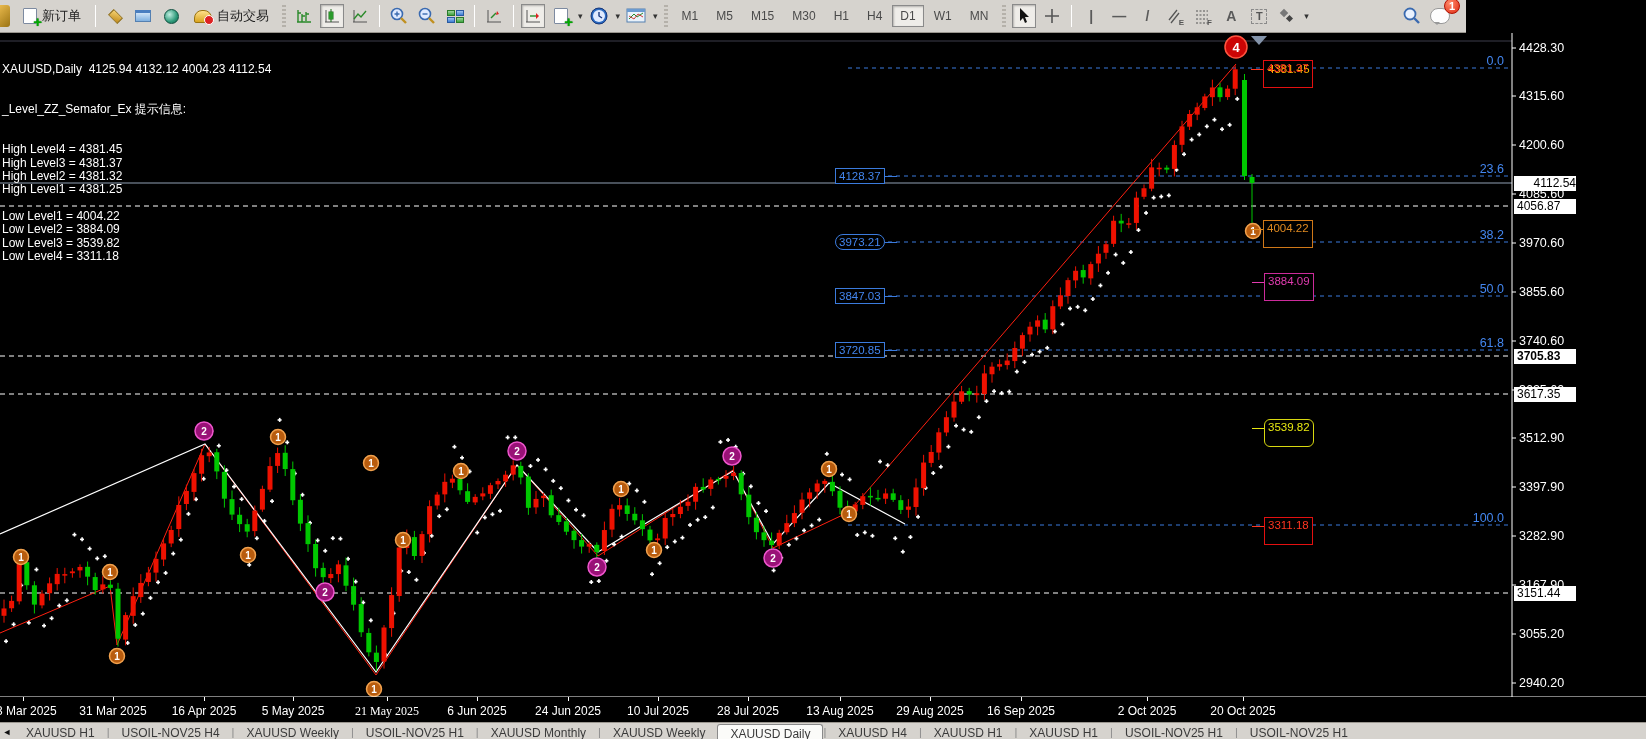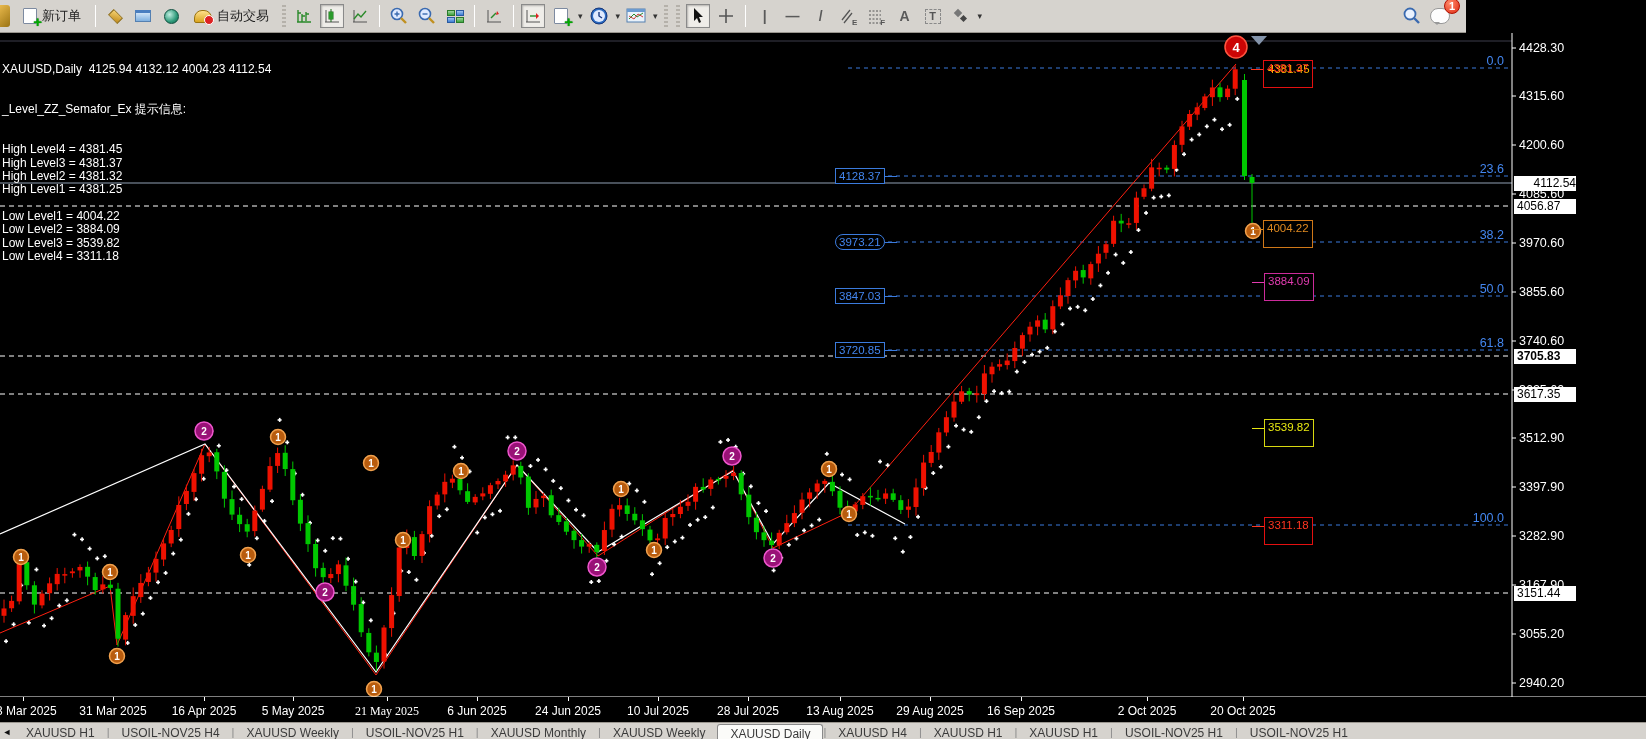--- a/index.html
+++ b/index.html
@@ -175,20 +175,31 @@
     <span class="tb-ico">
       <svg width="20" height="16">
           <rect x="1" y="1" width="18" height="13" fill="#eaf2fa" stroke="#5580b0"></rect>
           <rect x="1" y="1" width="18" height="3" fill="#6a9ad0"></rect>
           <path d="M3 11 L8 6 L11 9 L17 5" stroke="#2a8a2a" fill="none"></path>
           <path d="M3 8 L8 11 L12 6 L17 9" stroke="#d23a3a" fill="none"></path>
         </svg>
     </span>
       <span class="drop">▾</span>
     <span class="dsep"></span>
+    <span id="tf-row" style="display:inline-flex;gap:2px;">
+        <span class="tf">M1</span>
+        <span class="tf">M5</span>
+        <span class="tf">M15</span>
+        <span class="tf">M30</span>
+        <span class="tf">H1</span>
+        <span class="tf">H4</span>
+        <span class="tf pressed">D1</span>
+        <span class="tf">W1</span>
+        <span class="tf">MN</span>
+      </span>
     <span class="dsep"></span>
     <span class="tb-ico pressed">
       <svg width="16" height="18">
           <path d="M4 1 L4 14 L7 11 L9 16 L11 15 L9 10 L13 10 Z" fill="#111"></path>
         </svg>
     </span>
     <span class="tb-ico">
       <svg width="18" height="18">
           <path d="M9 2v14 M2 9h14" stroke="#555" stroke-width="1.6"></path>
         </svg>
@@ -1054,21 +1065,21 @@
         <div class="pxbox" style="top: 316px; font-weight: bold;">3705.83</div>
         <div class="pxbox" style="top: 354px;">3617.35</div>
         <div class="pxbox" style="top: 553px;">3151.44</div>
         <div class="fibbox" style="left: 835px; top: 135px;">4128.37</div>
         <div class="fibbox" style="left: 835px; top: 201px; border-radius: 8px;">3973.21</div>
         <div class="fibbox" style="left: 835px; top: 255px;">3847.03</div>
         <div class="fibbox" style="left: 835px; top: 309px;">3720.85</div>
         <div class="tag red" style="left: 1263px; top: 27px;"><span class="overlap">4381.45</span><span class="prim">4381.37</span></div>
         <div class="tag orange" style="left: 1263px; top: 187px;">4004.22</div>
         <div class="tag magenta" style="left: 1264px; top: 240px;">3884.09</div>
-        <div class="tag yellow" style="left: 1264px; top: 386px;">3539.82</div>
+        <div class="tag yellow" style="left: 1264px; top: 386px; border-radius: 6px;">3539.82</div>
         <div class="tag red" style="left: 1264px; top: 484px;">3311.18</div>
       </div>
   </div>
 
   <div id="dateaxis">
       <div class="dtick" style="left: 23px;"></div>
       <div class="dlabel" style="left: 23px;">13 Mar 2025</div>
       <div class="dtick" style="left: 113px;"></div>
       <div class="dlabel" style="left: 113px;">31 Mar 2025</div>
       <div class="dtick" style="left: 204px;"></div>

